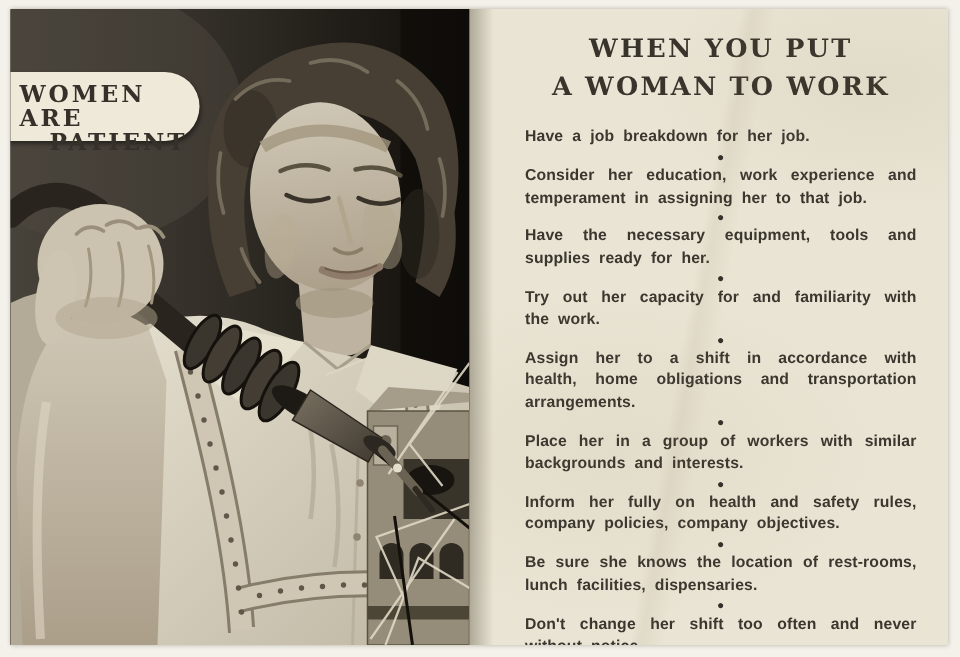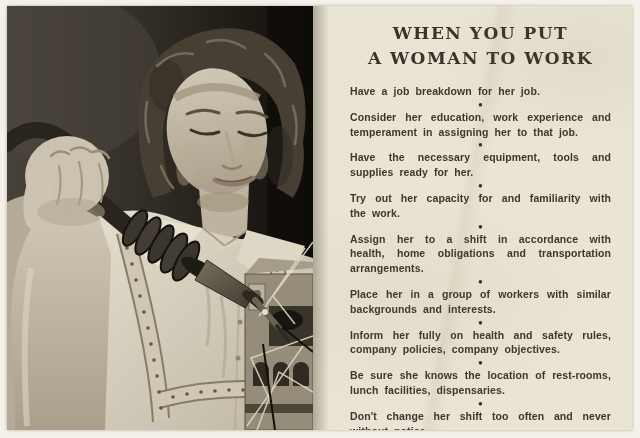--- a/index.html
+++ b/index.html
@@ -227,20 +227,24 @@
           </g>
           <ellipse cx="192" cy="263" rx="8" ry="20" fill="#1d1914" transform="rotate(-60 192 263)"></ellipse>
           <path d="M200,254 L247.5,286 L238.5,302 L188,274 Z" fill="url(#barrelG)" stroke="#2c2720" stroke-width="1"></path>
           <ellipse cx="246" cy="292" rx="5.5" ry="12" fill="#2c2720" transform="rotate(-60 246 292)"></ellipse>
           <path d="M248,294 L272,322" stroke="#6a6252" stroke-width="6" stroke-linecap="round"></path>
           <path d="M270,320 L281,334" stroke="#2e2922" stroke-width="4" stroke-linecap="round"></path>
           <circle cx="258" cy="306" r="3" fill="#f2ecd9" opacity=".9"></circle>
         </g>
       </svg>
 
+      <div class="caption-tab">
+        <div class="cap-l1">WOMEN ARE</div>
+        <div class="cap-l2">PATIENT</div>
+      </div>
     </div>
 
     <div class="text-panel">
       <h1 class="page-title">
         <span>WHEN YOU PUT</span>
         <span>A WOMAN TO WORK</span>
       </h1>
       <div class="items">
         <p class="item">Have a job breakdown for her job.</p>
         <div class="dot">●</div>

